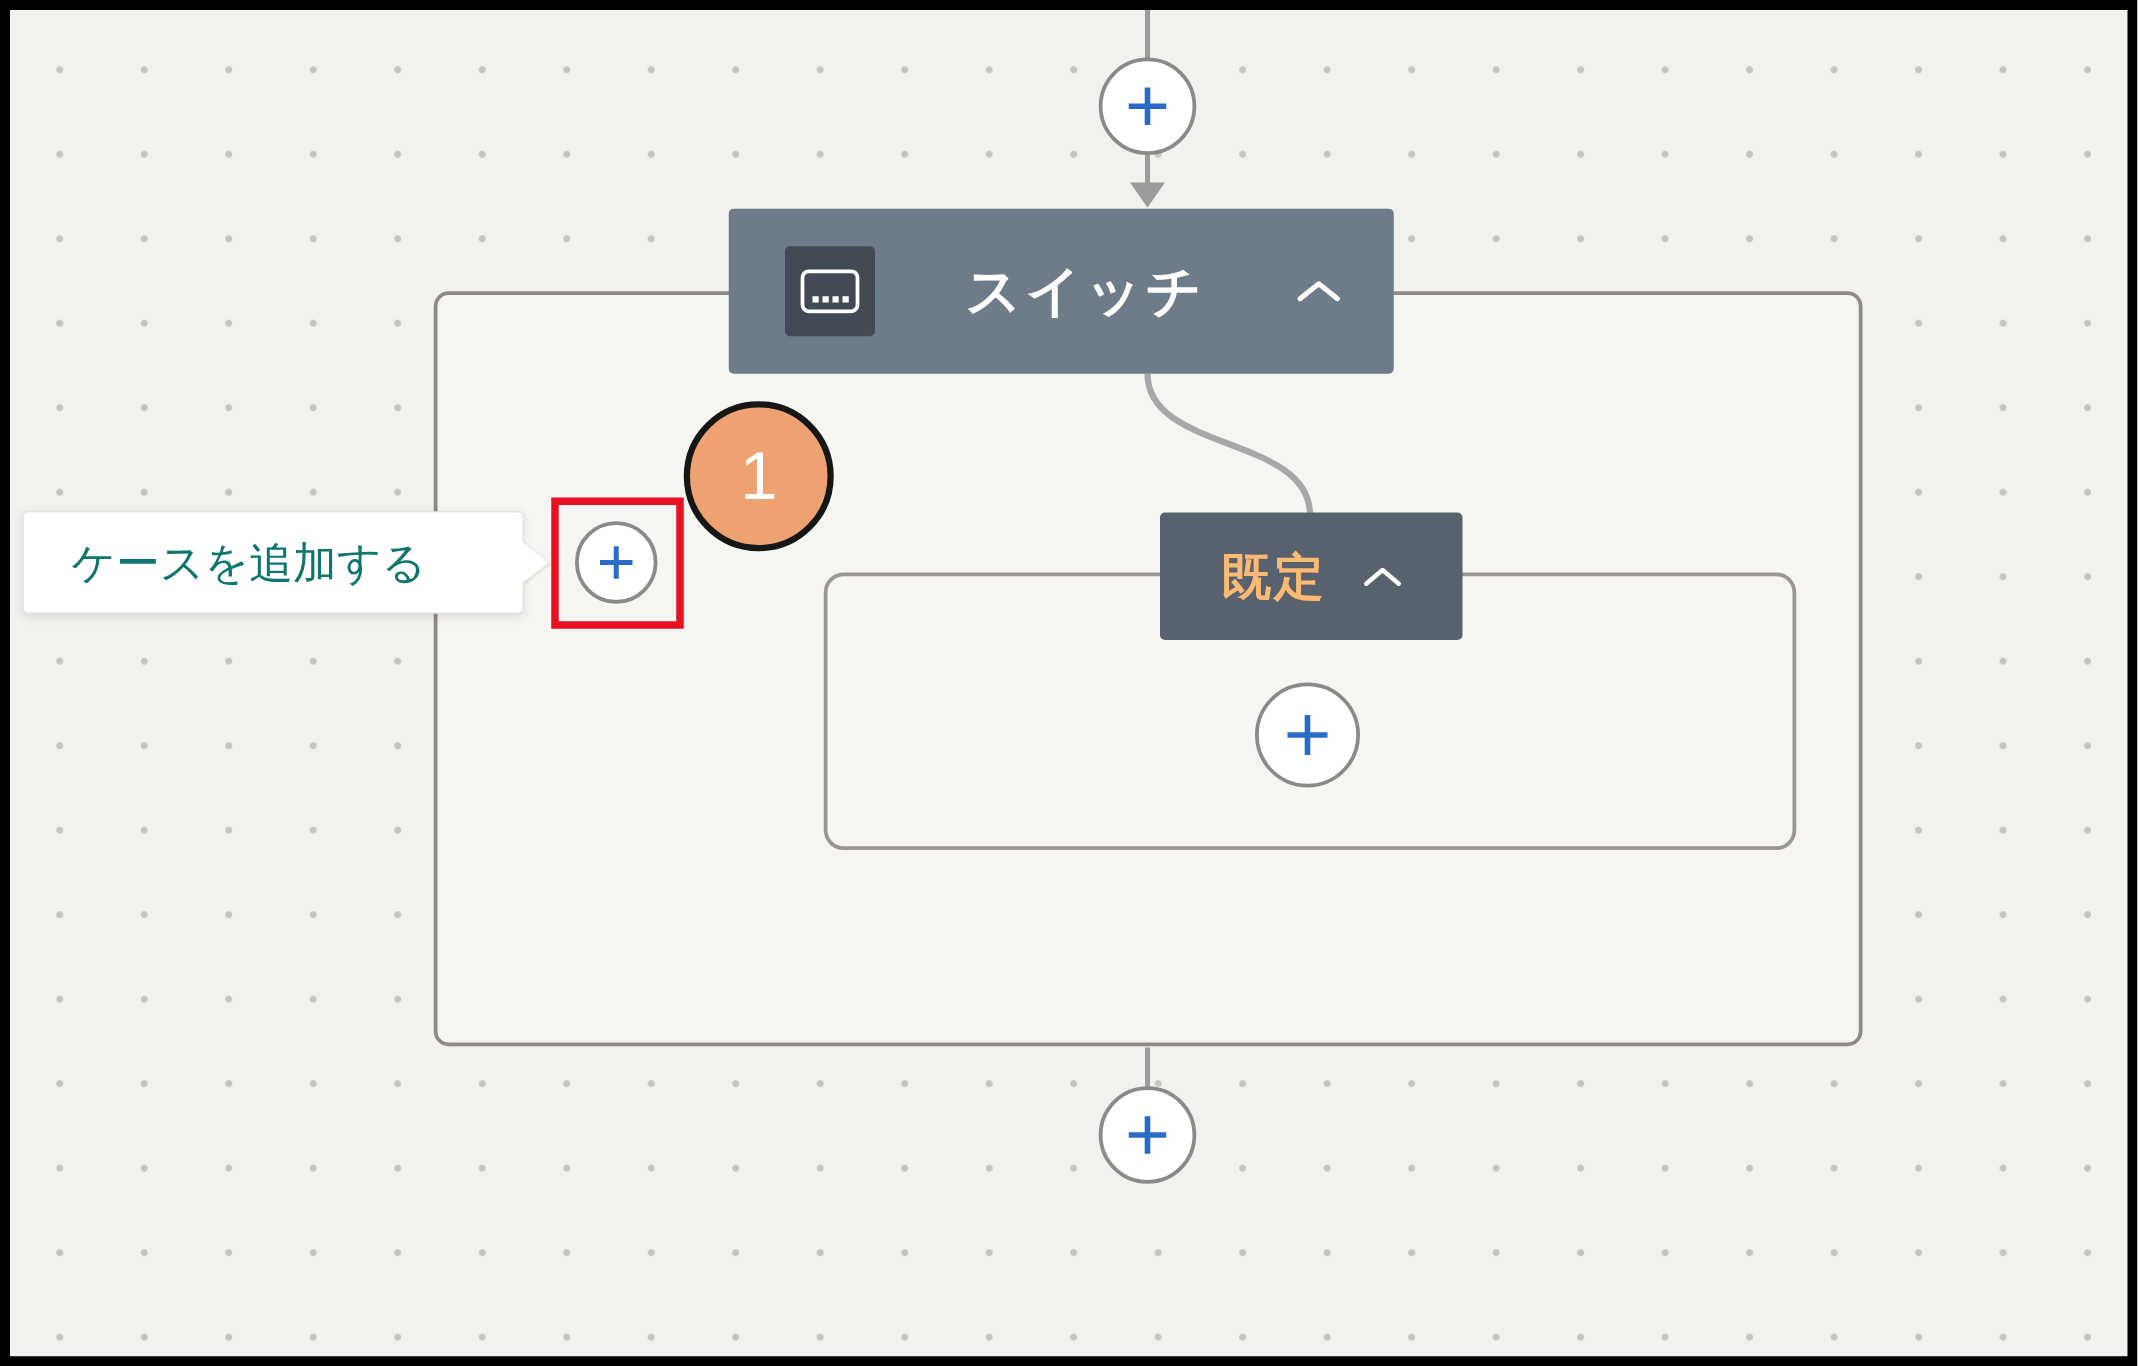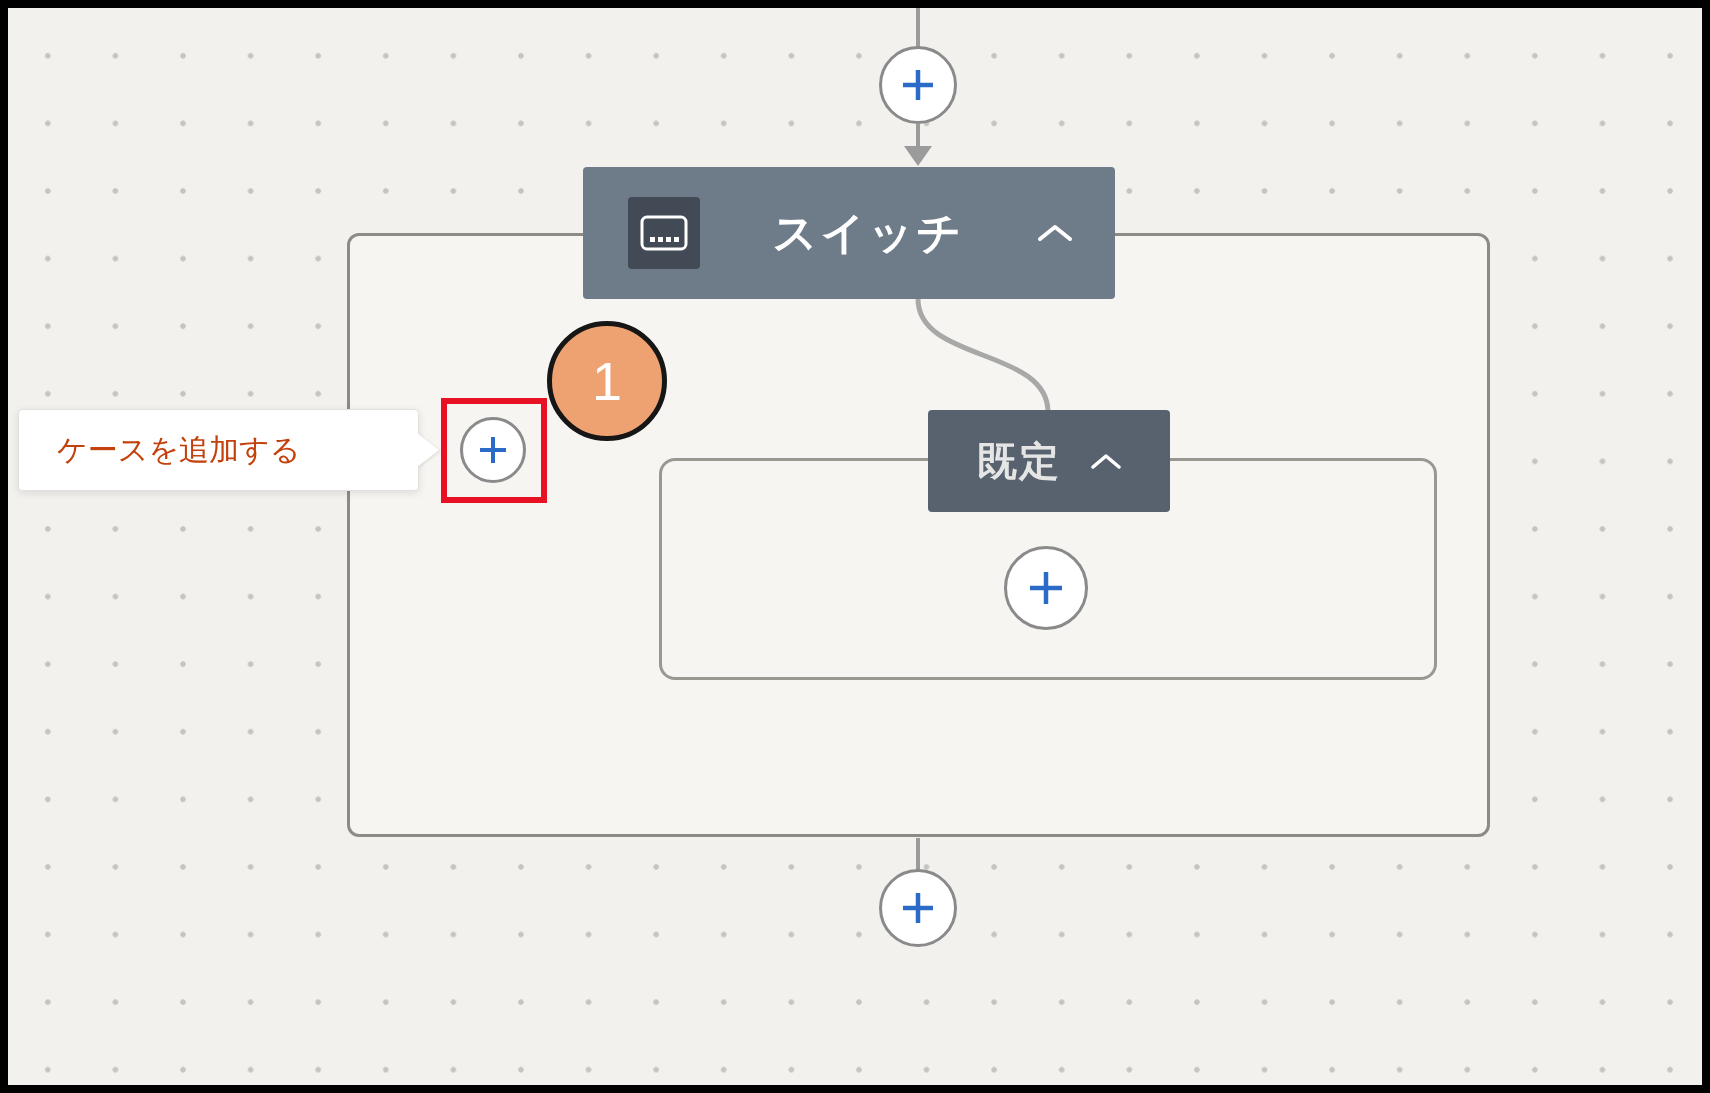--- a/index.html
+++ b/index.html
@@ -68,21 +68,21 @@
   }
   
   .case-header{
     position:absolute;left:928px;top:410px;width:242px;height:102px;
     background:var(--case-header-bg);
     border-radius:4px;
     display:flex;align-items:center;justify-content:center;gap:30px;
     cursor:pointer;
   }
   .case-title{
-    color:#e5e5e5;font-size:40px;font-weight:600;letter-spacing:2px;
+    color:#fdba74;font-size:40px;font-weight:600;letter-spacing:2px;
   }
   
   .add-btn{
     position:absolute;
     background:#ffffff;
     border:3px solid #8a8a8a;
     border-radius:50%;
     display:flex;align-items:center;justify-content:center;
     cursor:pointer;
     padding:0;
@@ -95,21 +95,21 @@
   
   .tooltip{
     position:absolute;left:18px;top:409px;width:401px;height:82px;
     background:#ffffff;
     border:1px solid #e3e1de;
     border-radius:4px;
     box-shadow:0 2px 8px rgba(0,0,0,0.10);
     display:flex;align-items:center;
     padding-left:38px;
   }
-  .tooltip-text{color:#c2410c;font-size:30px;}
+  .tooltip-text{color:#0f766e;font-size:35px;}
   .tooltip-arrow{
     position:absolute;right:-21px;top:50%;transform:translateY(-50%);
     width:0;height:0;
     border-top:17px solid transparent;
     border-bottom:17px solid transparent;
     border-left:22px solid #ffffff;
     filter:drop-shadow(2px 1px 1px rgba(0,0,0,0.08));
   }
   
   .highlight-red{

